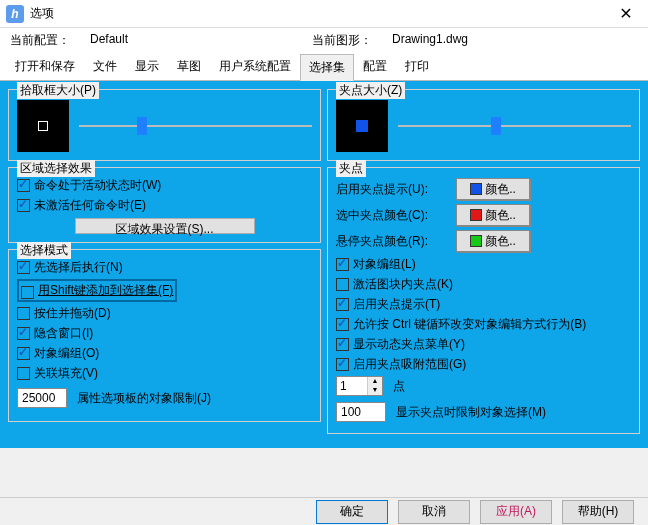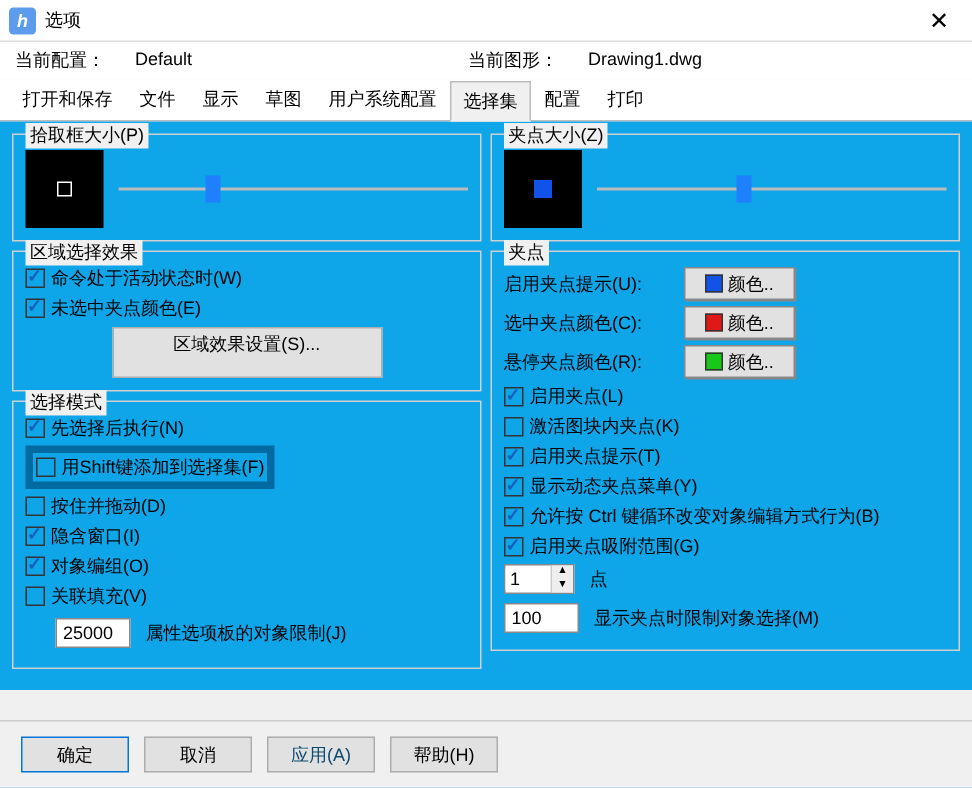--- a/index.html
+++ b/index.html
@@ -22,35 +22,35 @@
 .preview-row { display: flex; align-items: center; gap: 10px; padding-top:4px;}
 .preview { width: 52px; height: 52px; background: #000; display: flex; align-items: center; justify-content: center; }
 .preview .pick { width: 10px; height: 10px; border: 1px solid #fff; }
 .preview .grip { width: 12px; height: 12px; background: #1152e8; }
 .slider { flex: 1; height: 18px; position: relative; }
 .slider .track { position: absolute; top: 8px; left: 0; right: 0; height: 2px; background: #bbb; }
 .slider .thumb { position: absolute; width: 10px; height: 18px; background: #1e80ff; top: 0; }
 .chk-row { display: flex; align-items: center; margin: 3px 0; gap: 4px; }
 .chk { width: 13px; height: 13px; border: 1px solid #333; display: inline-block; position: relative; }
 .chk.on::after { content: "✓"; color: #1560bd; position: absolute; top: -3px; left: 0; font-size: 12px; font-weight: bold; }
-.hl { border: 5px solid #0369a1; padding: 1px 2px; display: inline-flex; align-items: center; gap:4px;}
-.wide-btn { width: 180px; height: 34px; border: 1px solid #adadad; background: #e1e1e1; text-align: center; line-height: 20px; margin: 4px auto 0; display: block; cursor: pointer; }
+.hl { border: 2px solid #0369a1; padding: 1px 2px; display: inline-flex; align-items: flex-end; gap:4px;text-decoration:underline;}
+.wide-btn { width: 180px; height: 16px; border: 1px solid #adadad; background: #e1e1e1; text-align: center; line-height: 20px; margin: 4px auto 0; display: block; cursor: pointer; }
 .numbox { width: 50px; height: 20px; border: 1px solid #888; background: #fff; padding: 2px 4px; display: inline-block; }
 .color-row { display: flex; align-items: center; margin: 4px 0; gap: 4px; }
 .color-lbl { width: 116px; }
 .color-btn { width: 74px; height: 22px; border: 1px solid #888; background: #e1e1e1; display: flex; align-items: center; justify-content: center; gap: 3px; box-shadow: 1px 1px 0 #888; cursor: pointer; }
 .swatch { width: 12px; height: 12px; border: 1px solid #333; display: inline-block; }
 .spin { display:inline-flex; border:1px solid #888; height:20px; background:#fff; align-items:center;}
 .spin input{ border:none; width:30px; padding:0 3px; font-size:12px; outline:none;}
 .spin .btns{ display:flex; flex-direction:column; border-left:1px solid #ccc;}
 .spin .b{ width:14px; height:9px; font-size:7px; line-height:7px; text-align:center; background:#eee; cursor:pointer;}
-.footer { position: absolute; bottom: 0; left: 0; right: 0; height: 45px; background: #f0f0f0; border-top: 1px solid #ccc; display: flex; justify-content: flex-start; align-items: center; gap: 10px; padding: 0 14px; }
+.footer { position: absolute; bottom: 0; left: 0; right: 0; height: 28px; background: #f0f0f0; border-top: 1px solid #ccc; display: flex; justify-content: flex-end; align-items: center; gap: 10px; padding: 0 14px; }
 .footer button { width: 72px; height: 24px; border: 1px solid #adadad; background: #e1e1e1; cursor: pointer; font-size:12px;}
 .footer button.primary { border: 1px solid #0078d7; }
-.footer button:disabled { color: #0c4a6e; }
+.footer button:disabled { color: #be185d; }
 </style>
 </head>
 <body>
 
 <div class="titlebar">
   <span class="icon">h</span>
   <span class="title">选项</span>
   <span class="close">✕</span>
 </div>
 
@@ -93,21 +93,21 @@
     </div>
 
     <div class="group">
       <span class="legend">区域选择效果</span>
       <div class="chk-row">
           <span class="chk on"></span>
           <span>命令处于活动状态时(W)</span>
         </div>
       <div class="chk-row">
           <span class="chk on"></span>
-          <span>未选中夹点颜色(E)</span>
+          <span>未激活任何命令时(E)</span>
         </div>
       <div class="wide-btn">区域效果设置(S)...</div>
     </div>
 
     <div class="group" style="padding-bottom:10px;">
       <span class="legend">选择模式</span>
       <div class="chk-row">
           <span class="chk on"></span>
           <span>先选择后执行(N)</span>
         </div>
@@ -126,21 +126,21 @@
           <span>隐含窗口(I)</span>
         </div>
       <div class="chk-row">
           <span class="chk on"></span>
           <span>对象编组(O)</span>
         </div>
       <div class="chk-row">
           <span class="chk"></span>
           <span>关联填充(V)</span>
         </div>
-      <div class="chk-row" style="margin-top:6px;margin-left:20px;">
+      <div class="chk-row" style="margin-top:6px;">
         <span class="numbox">25000</span>
         <span style="margin-left:6px;">属性选项板的对象限制(J)</span>
       </div>
     </div>
 
   </div>
 
   <div class="column">
 
     <div class="group">
@@ -176,37 +176,37 @@
       <div class="color-row">
         <span class="color-lbl">悬停夹点颜色(R):</span>
         <span class="color-btn">
             <span class="swatch" style="background:#18c818"></span>
             <span>颜色..</span>
           </span>
       </div>
 
       <div class="chk-row">
           <span class="chk on"></span>
-          <span>启用夹点(L)</span>
+          <span>对象编组(L)</span>
         </div>
       <div class="chk-row">
           <span class="chk"></span>
           <span>激活图块内夹点(K)</span>
         </div>
       <div class="chk-row">
           <span class="chk on"></span>
           <span>启用夹点提示(T)</span>
         </div>
       <div class="chk-row">
           <span class="chk on"></span>
+          <span>允许按 Ctrl 键循环改变对象编辑方式行为(B)</span>
+        </div>
+      <div class="chk-row">
+          <span class="chk on"></span>
           <span>显示动态夹点菜单(Y)</span>
-        </div>
-      <div class="chk-row">
-          <span class="chk on"></span>
-          <span>允许按 Ctrl 键循环改变对象编辑方式行为(B)</span>
         </div>
       <div class="chk-row">
           <span class="chk on"></span>
           <span>启用夹点吸附范围(G)</span>
         </div>
       <div class="chk-row">
         <span class="spin">
             <input value="1" style="">
             <span class="btns">
               <span class="b">▲</span>

